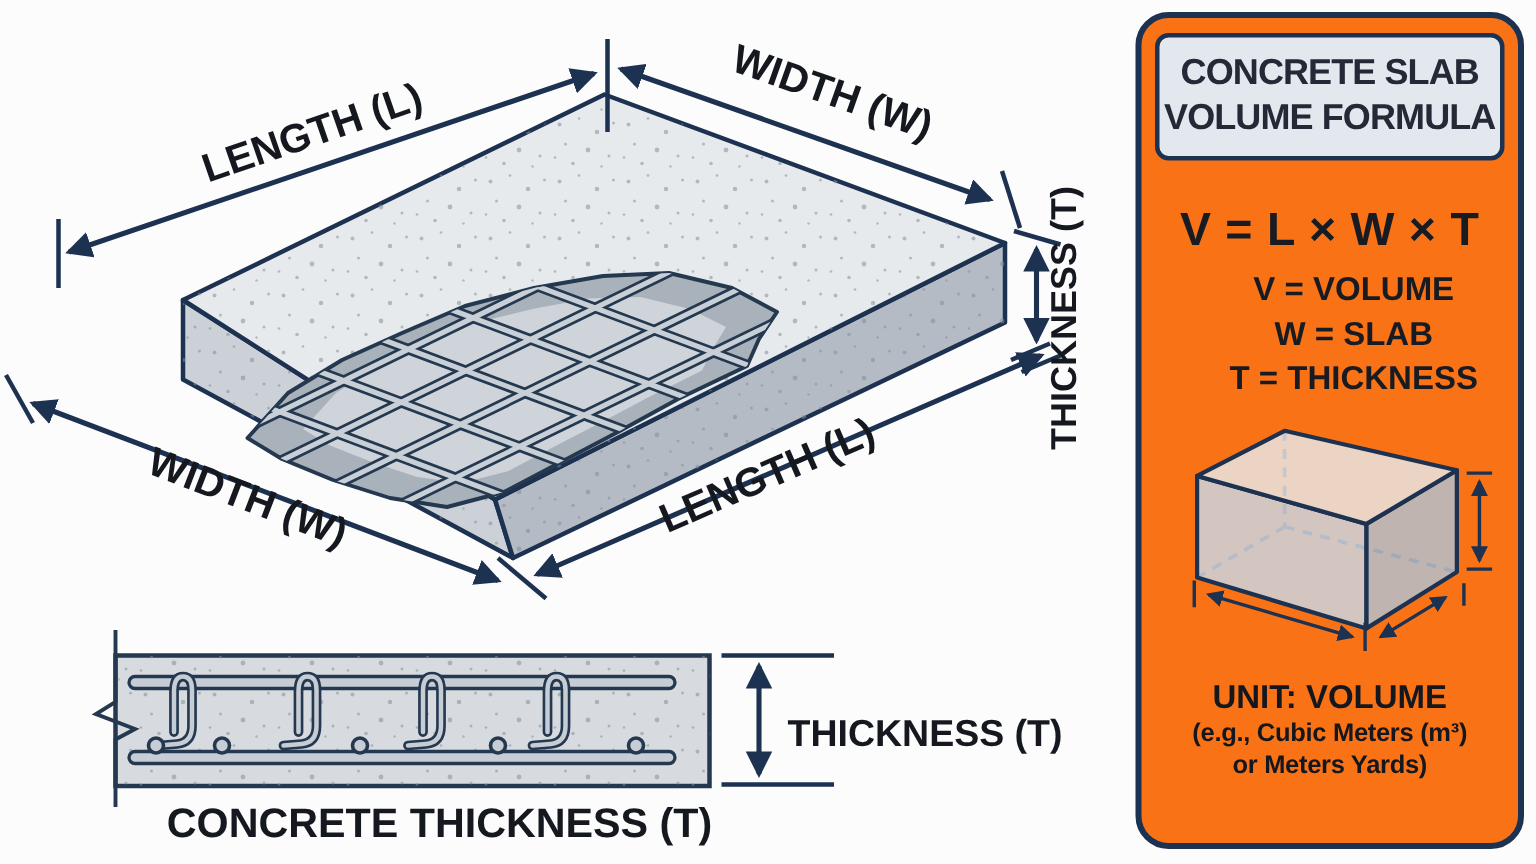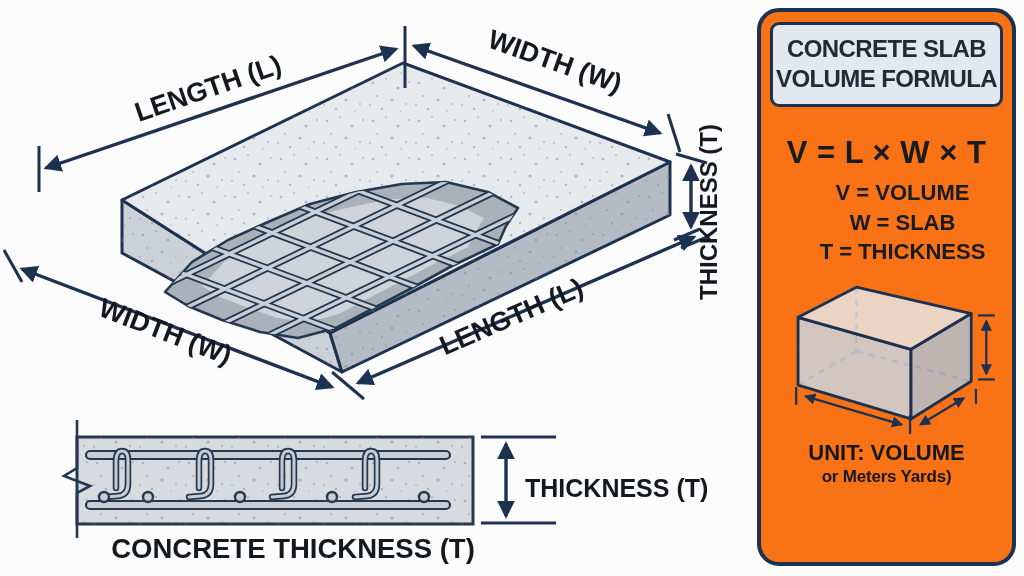--- a/index.html
+++ b/index.html
@@ -26,21 +26,21 @@
     background:#e3e8ee;padding:9px 2px 10px 2px;
     font-size:24px;font-weight:bold;line-height:1.26;
     letter-spacing:-0.6px;color:#232936;white-space:nowrap;
   }
   .formula{
     margin-top:28px;font-size:31px;font-weight:bold;
     letter-spacing:0.5px;color:#181b22;white-space:nowrap;
   }
   .defs{margin-top:7px;font-size:22px;font-weight:bold;line-height:1.32;color:#181b22;margin-left:32px;}
   .boxfig{margin-top:8px;}
-  .unit-title{margin-top:2px;font-size:22px;font-weight:bold;color:#14171d;}
+  .unit-title{margin-top:13px;font-size:22px;font-weight:bold;color:#14171d;}
   .unit-line{font-size:17px;font-weight:bold;line-height:1.28;color:#14171d;letter-spacing:-0.2px;}
 </style>
 </head>
 <body>
 
 <div class="stage">
 
   <svg class="main-svg" width="748" height="576" viewBox="0 0 748 576">
     <defs>
       <marker id="ah" viewBox="0 0 10 10" refX="8.5" refY="5" markerWidth="5.2" markerHeight="5.2" orient="auto-start-reverse">
@@ -211,15 +211,16 @@
         <line x1="217" y1="122" x2="217" y2="138" stroke-width="2.4"></line>
         <line x1="219" y1="44" x2="237" y2="44" stroke-width="2.4"></line>
         <line x1="219" y1="112" x2="237" y2="112" stroke-width="2.4"></line>
         <line x1="36" y1="130" x2="138" y2="160" stroke-width="2.4" marker-start="url(#ahb)" marker-end="url(#ahb)"></line>
         <line x1="158" y1="160" x2="204" y2="132" stroke-width="2.4" marker-start="url(#ahb)" marker-end="url(#ahb)"></line>
         <line x1="228" y1="50" x2="228" y2="106" stroke-width="2.4" marker-start="url(#ahb)" marker-end="url(#ahb)"></line>
       </g>
     </svg>
 
     <div class="unit-title">UNIT: VOLUME</div>
+    <div class="unit-line">(e.g., Cubic Meters (m³)</div>
     <div class="unit-line">or Meters Yards)</div>
   </div>
 </div>
 
 </body></html>

